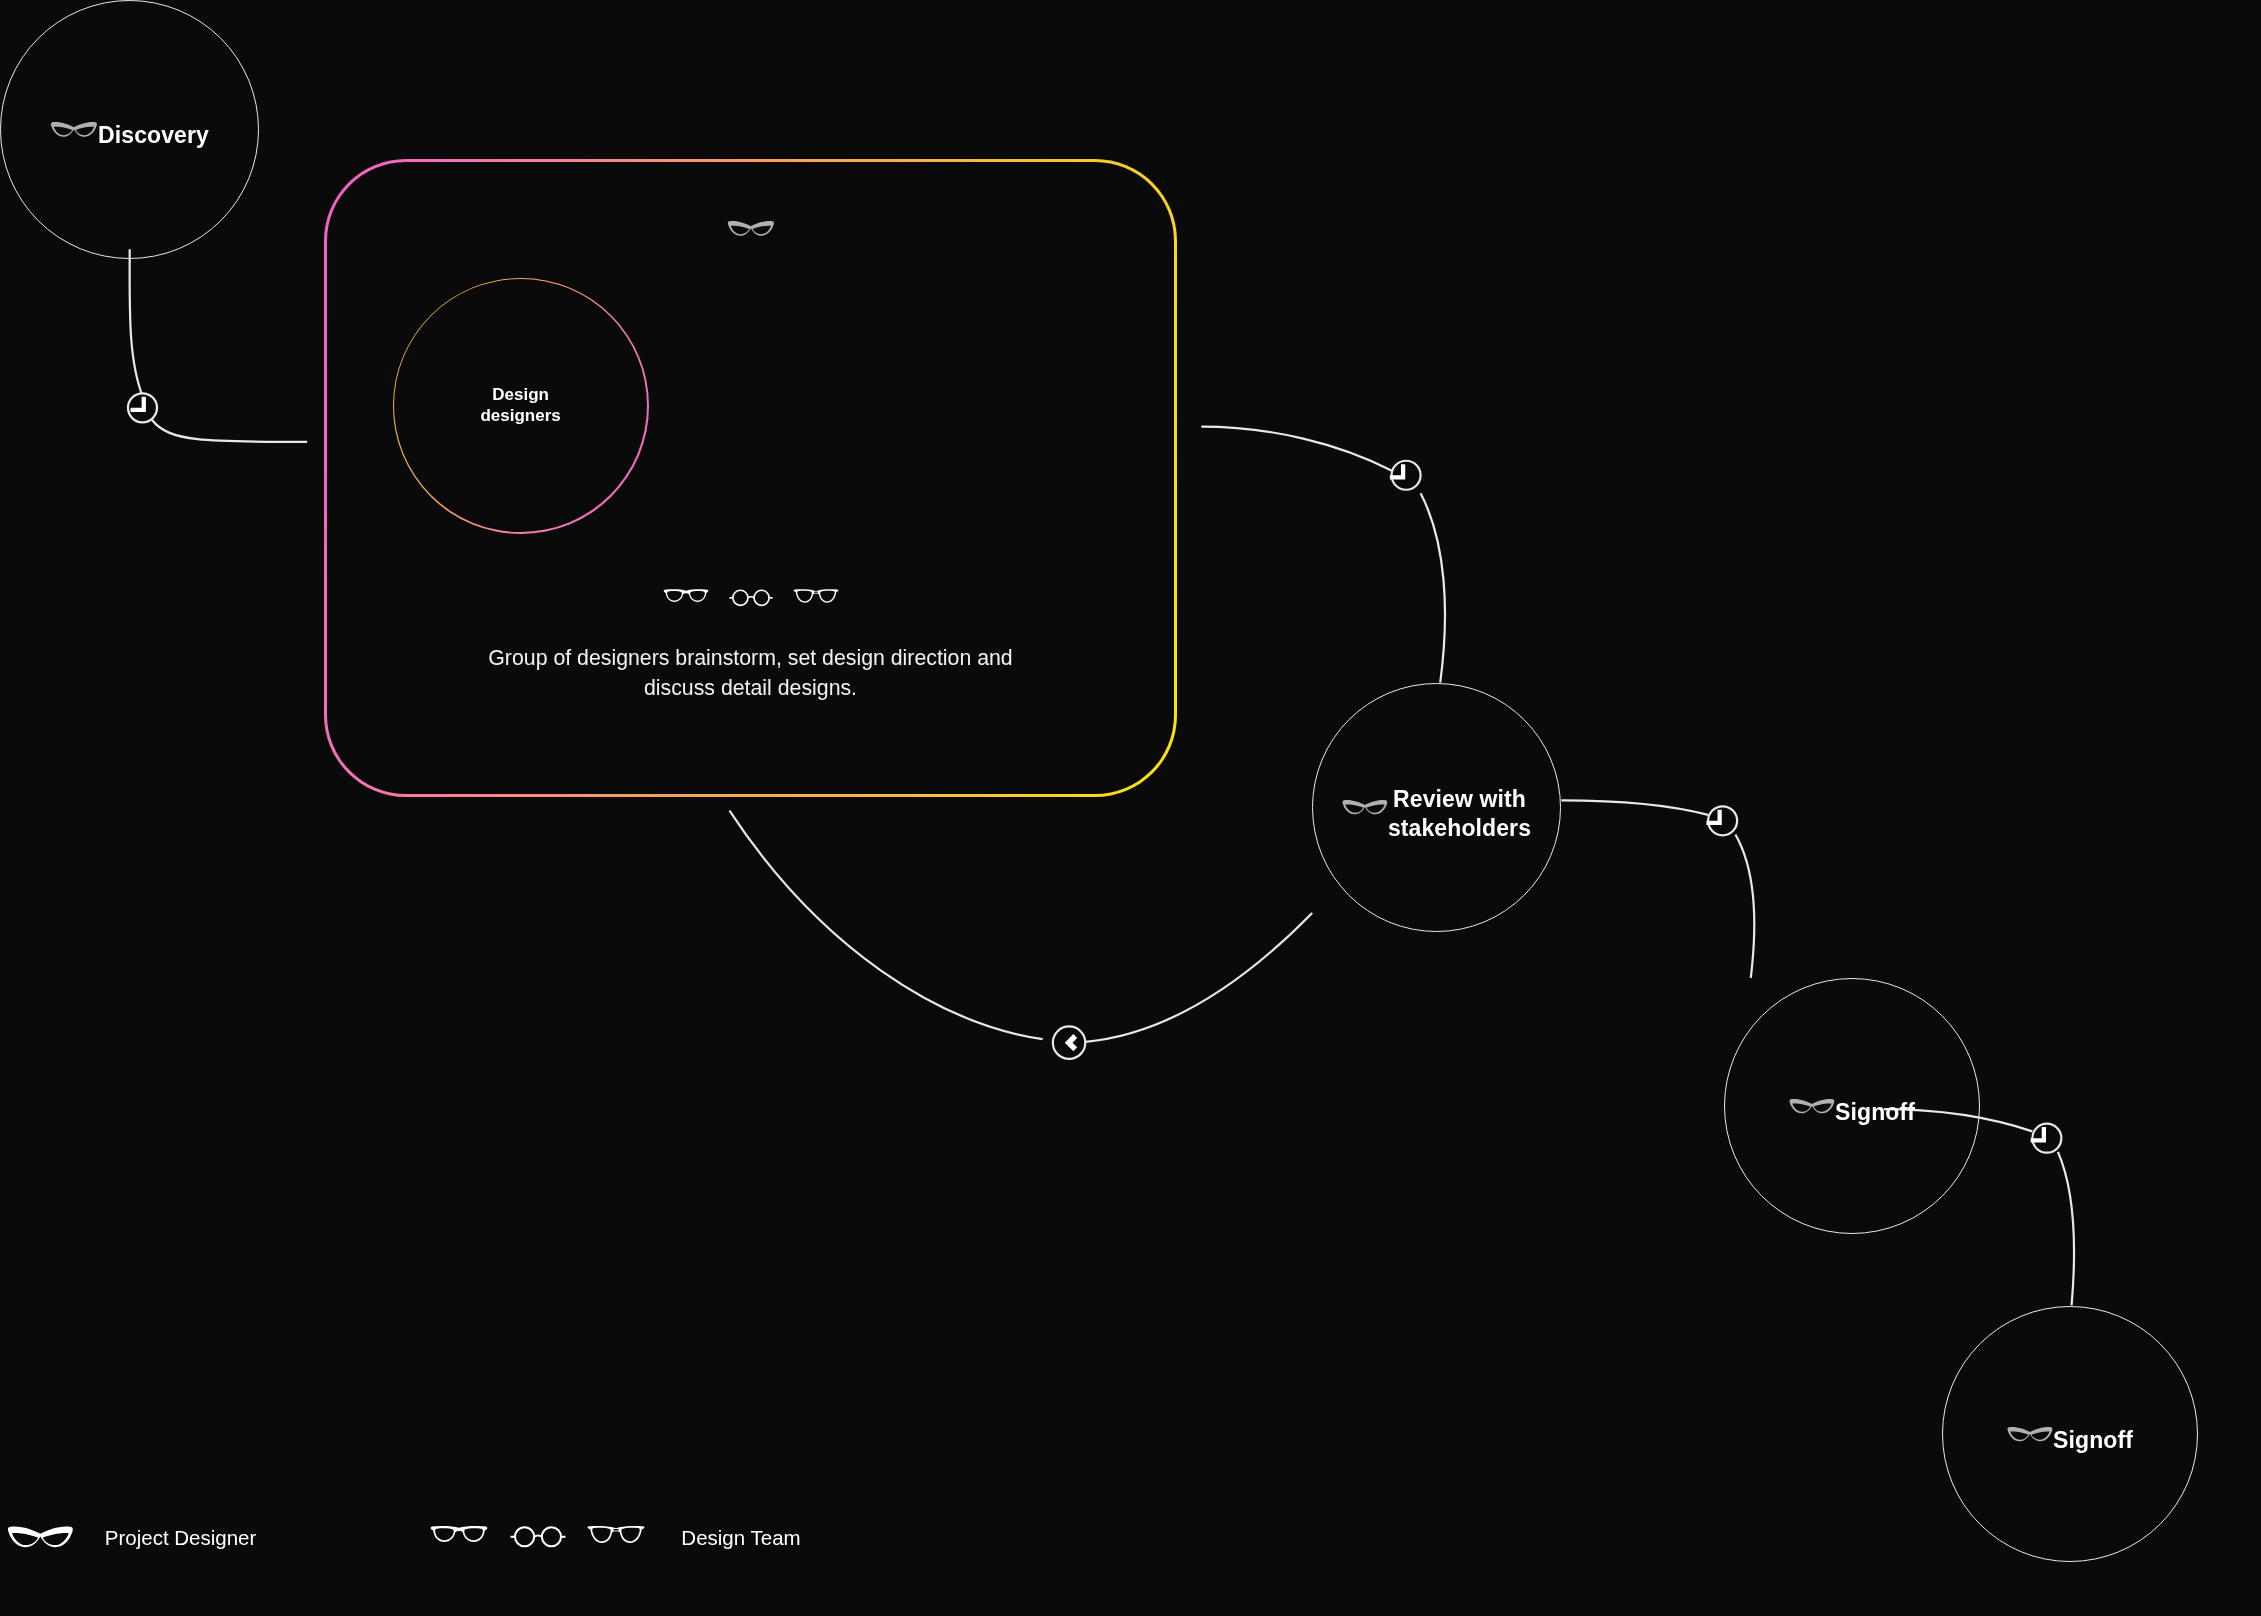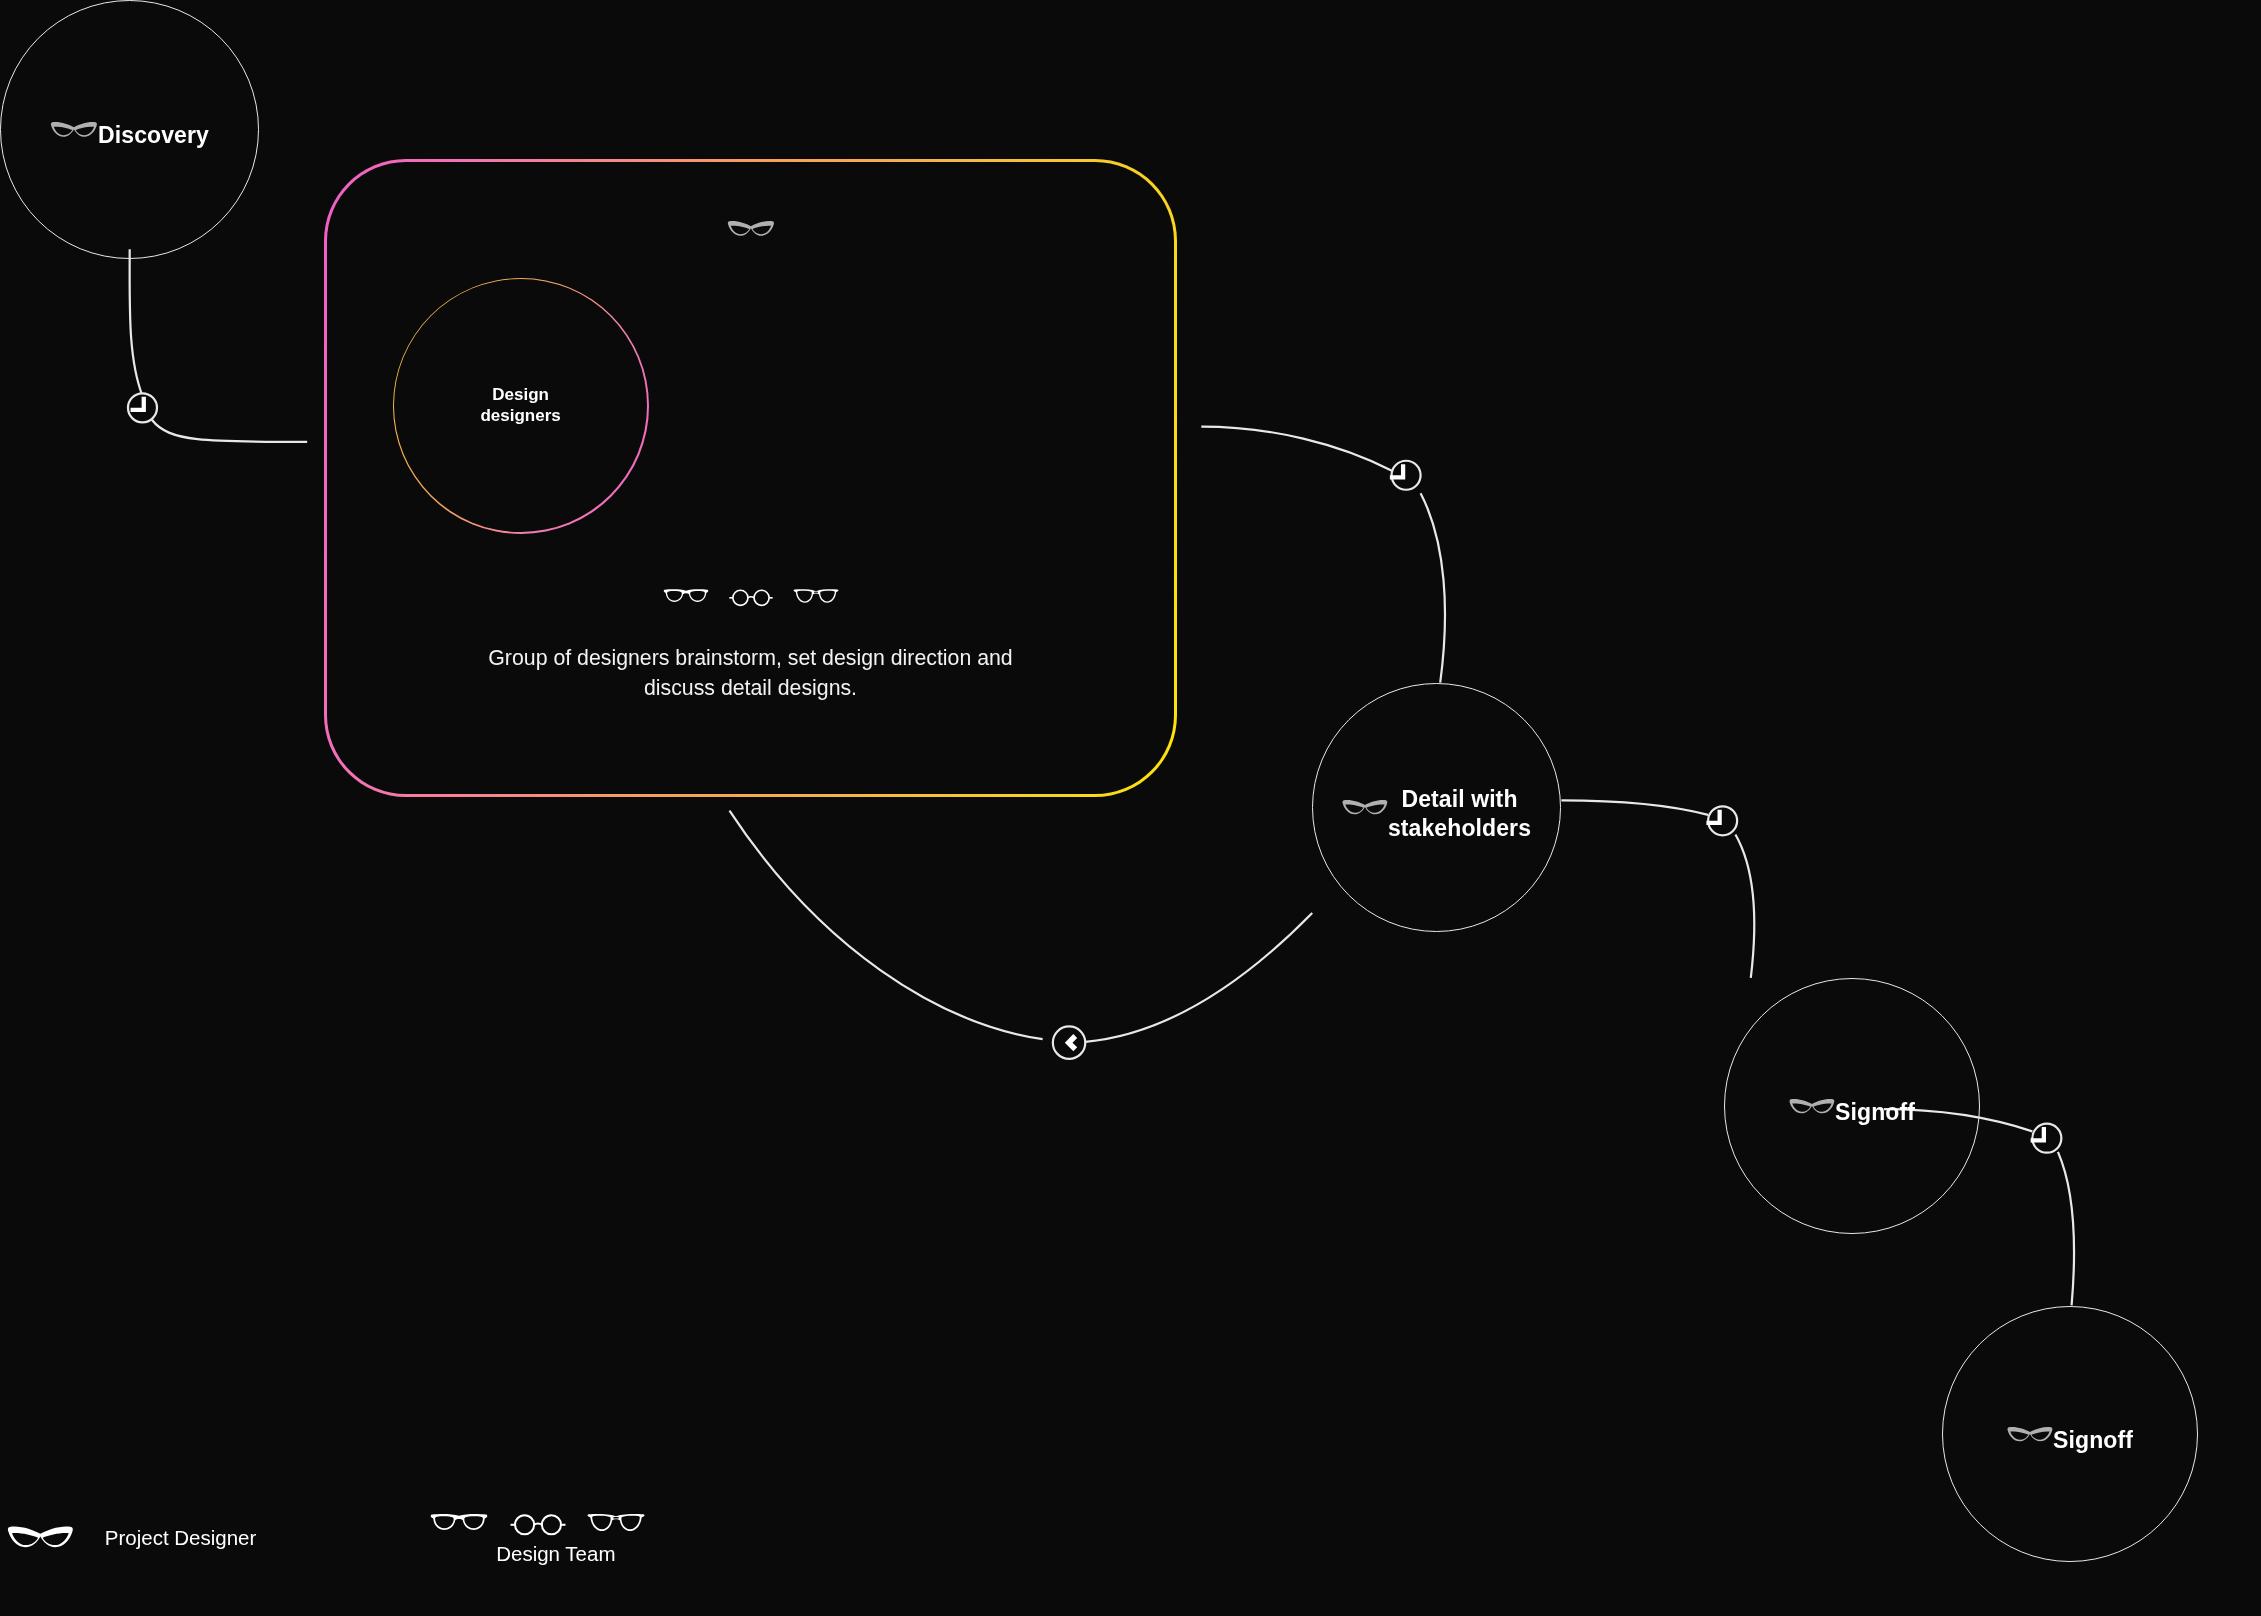--- a/index.html
+++ b/index.html
@@ -153,21 +153,21 @@
     gap: 20.5px;
   }
   .legend-label {
     font-size: 20.5px;
     color: #ffffff;
     font-weight: normal;
     white-space: nowrap;
   }
   #legend-pd { margin-left: 6.8px; }
   #legend-pd .legend-label { margin-left: 31px; }
-  #legend-dt { margin-left: 174px; flex-direction: column; }
+  #legend-dt { margin-left: 174px; }
   #legend-dt .legend-label { margin-left: 36px; }
 </style>
 </head>
 <body>
 
 <svg id="canvas" viewBox="0 0 2650 1894">
   <defs>
     <style>
       .edge { fill:none; stroke:#e8e8e8; stroke-width:2.6; }
       .badge-c { fill:#0a0a0a; stroke:#e8e8e8; stroke-width:2.6; }
@@ -291,21 +291,21 @@
   </div>
 </div>
 
 <div class="node" id="node-review" style="left:1312px; top:683px; width:249px; height:249px;">
   <span>
     <svg class="glyph-cateye" width="46" height="26.5" viewBox="0 0 56 32" aria-hidden="true">
       <path fill="#b0b0b0" d="M27.9 13.2 C22 10 12 6.5 4 7.2 C1 7.4 0 8.6 0.9 11.4 C3 18.5 8.5 24.6 15.2 24.6 C21.3 24.6 25.6 20 27.9 15.6 C30.2 20 34.5 24.6 40.6 24.6 C47.3 24.6 52.8 18.5 54.9 11.4 C55.8 8.6 54.8 7.4 51.8 7.2 C43.8 6.5 33.8 10 27.9 13.2 Z M26 16.6 C24 20.2 20.3 22.8 15.7 22.8 C10.2 22.8 5.9 18.2 4 12.8 C10.7 12.1 20.4 14.3 26 16.6 Z M29.8 16.6 C35.4 14.3 45.1 12.1 51.8 12.8 C49.9 18.2 45.6 22.8 40.1 22.8 C35.5 22.8 31.8 20.2 29.8 16.6 Z"></path>
     </svg>
   </span>
   <div class="node-label">
-    <span>Detail with</span><br>
+    <span>Review with</span><br>
     <span>stakeholders</span>
   </div>
 </div>
 
 <div class="node" id="node-signoff" style="left:1724px; top:978px; width:256px; height:256px;">
   <span>
     <svg class="glyph-cateye" width="46" height="26.5" viewBox="0 0 56 32" aria-hidden="true">
       <path fill="#b0b0b0" d="M27.9 13.2 C22 10 12 6.5 4 7.2 C1 7.4 0 8.6 0.9 11.4 C3 18.5 8.5 24.6 15.2 24.6 C21.3 24.6 25.6 20 27.9 15.6 C30.2 20 34.5 24.6 40.6 24.6 C47.3 24.6 52.8 18.5 54.9 11.4 C55.8 8.6 54.8 7.4 51.8 7.2 C43.8 6.5 33.8 10 27.9 13.2 Z M26 16.6 C24 20.2 20.3 22.8 15.7 22.8 C10.2 22.8 5.9 18.2 4 12.8 C10.7 12.1 20.4 14.3 26 16.6 Z M29.8 16.6 C35.4 14.3 45.1 12.1 51.8 12.8 C49.9 18.2 45.6 22.8 40.1 22.8 C35.5 22.8 31.8 20.2 29.8 16.6 Z"></path>
     </svg>
   </span>

